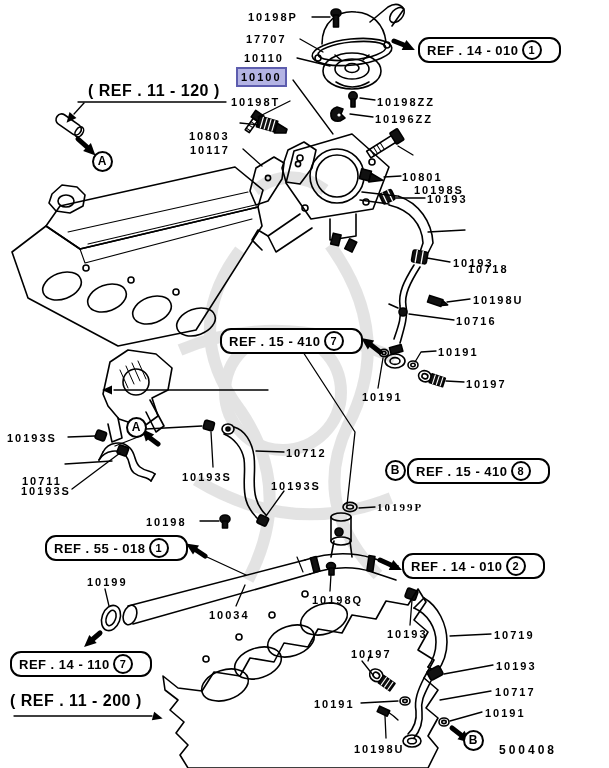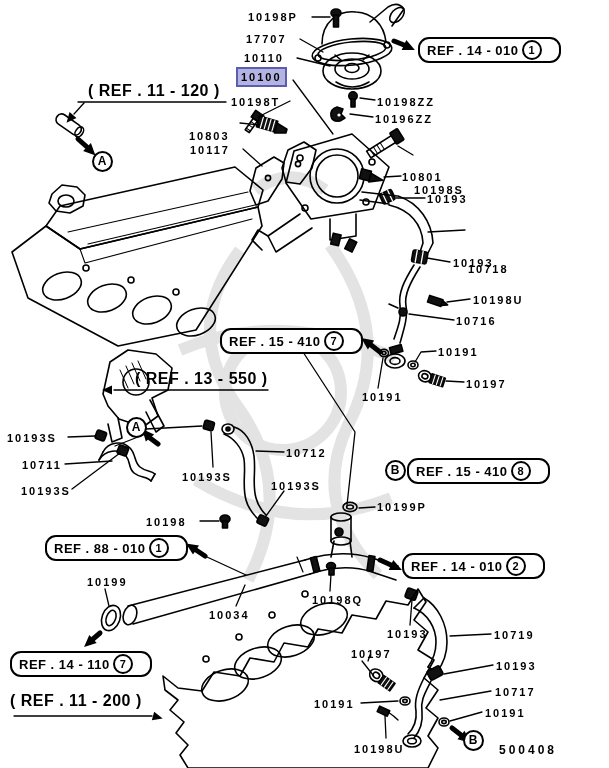--- a/index.html
+++ b/index.html
@@ -373,27 +373,27 @@
       <div class="plabel" style="left: 402px; top: 169px;">10801</div>
       <div class="plabel" style="left: 427px; top: 191px;">10193</div>
       <div class="plabel" style="left: 468px; top: 224px; margin-top: 37px;">10718</div>
       <div class="plabel" style="left: 453px; top: 255px;">10193</div>
       <div class="plabel" style="left: 473px; top: 292px;">10198U</div>
       <div class="plabel" style="left: 456px; top: 313px;">10716</div>
       <div class="plabel" style="left: 438px; top: 344px;">10191</div>
       <div class="plabel" style="left: 466px; top: 376px;">10197</div>
       <div class="plabel" style="left: 362px; top: 389px;">10191</div>
       <div class="plabel" style="left: 7px; top: 430px;">10193S</div>
-      <div class="plabel" style="left: 22px; top: 457px; text-align: right;">10711</div>
+      <div class="plabel" style="left: 22px; top: 473px; text-align: right;">10711</div>
       <div class="plabel" style="left: 21px; top: 483px;">10193S</div>
       <div class="plabel" style="left: 182px; top: 469px;">10193S</div>
       <div class="plabel" style="left: 286px; top: 445px;">10712</div>
       <div class="plabel" style="left: 271px; top: 478px;">10193S</div>
       <div class="plabel" style="left: 146px; top: 514px;">10198</div>
-      <div class="plabel" style="left: 377px; top: 499px;">10199P</div>
+      <div class="plabel" style="left: 377px; top: 499px; font-family: Liberation Serif, serif;">10199P</div>
       <div class="plabel" style="left: 87px; top: 574px;">10199</div>
       <div class="plabel" style="left: 299px; top: 592px; margin-left: 13px;">10198Q</div>
       <div class="plabel" style="left: 209px; top: 607px;">10034</div>
       <div class="plabel" style="left: 387px; top: 626px;">10193</div>
       <div class="plabel" style="left: 494px; top: 627px;">10719</div>
       <div class="plabel" style="left: 351px; top: 646px;">10197</div>
       <div class="plabel" style="left: 496px; top: 658px;">10193</div>
       <div class="plabel" style="left: 495px; top: 684px;">10717</div>
       <div class="plabel" style="left: 314px; top: 696px;">10191</div>
       <div class="plabel" style="left: 485px; top: 705px;">10191</div>
@@ -406,33 +406,32 @@
       </div>
       <div class="refbox" style="left: 220px; top: 328px;">
         <span>REF . 15 - 410</span>
         <span class="circ">7</span>
       </div>
       <div class="refbox" style="left: 407px; top: 458px;">
         <span>REF . 15 - 410</span>
         <span class="circ">8</span>
       </div>
       <div class="refbox" style="left: 45px; top: 535px;">
-        <span>REF . 88 - 010</span>
+        <span>REF . 55 - 018</span>
         <span class="circ">1</span>
       </div>
       <div class="refbox" style="left: 402px; top: 553px;">
         <span>REF . 14 - 010</span>
         <span class="circ">2</span>
       </div>
       <div class="refbox" style="left: 10px; top: 651px;">
         <span>REF . 14 - 110</span>
         <span class="circ">7</span>
       </div>
       <div class="refplain" style="left: 88px; top: 83px;">( REF . 11 - 120 )</div>
-      <div class="refplain" style="left: 135px; top: 371px;">( REF . 13 - 550 )</div>
       <div class="refplain" style="left: 10px; top: 693px;">( REF . 11 - 200 )</div>
     </div>
   <div class="layer">
       <div class="marker" style="left: 91.5px; top: 150.5px;">A</div>
       <div class="marker" style="left: 125.5px; top: 416.5px;">A</div>
       <div class="marker" style="left: 384.5px; top: 459.5px;">B</div>
       <div class="marker" style="left: 462.5px; top: 729.5px;">B</div>
     </div>
 
   <div class="dcode" style="left:499px;top:743px;position:absolute">500408</div>

